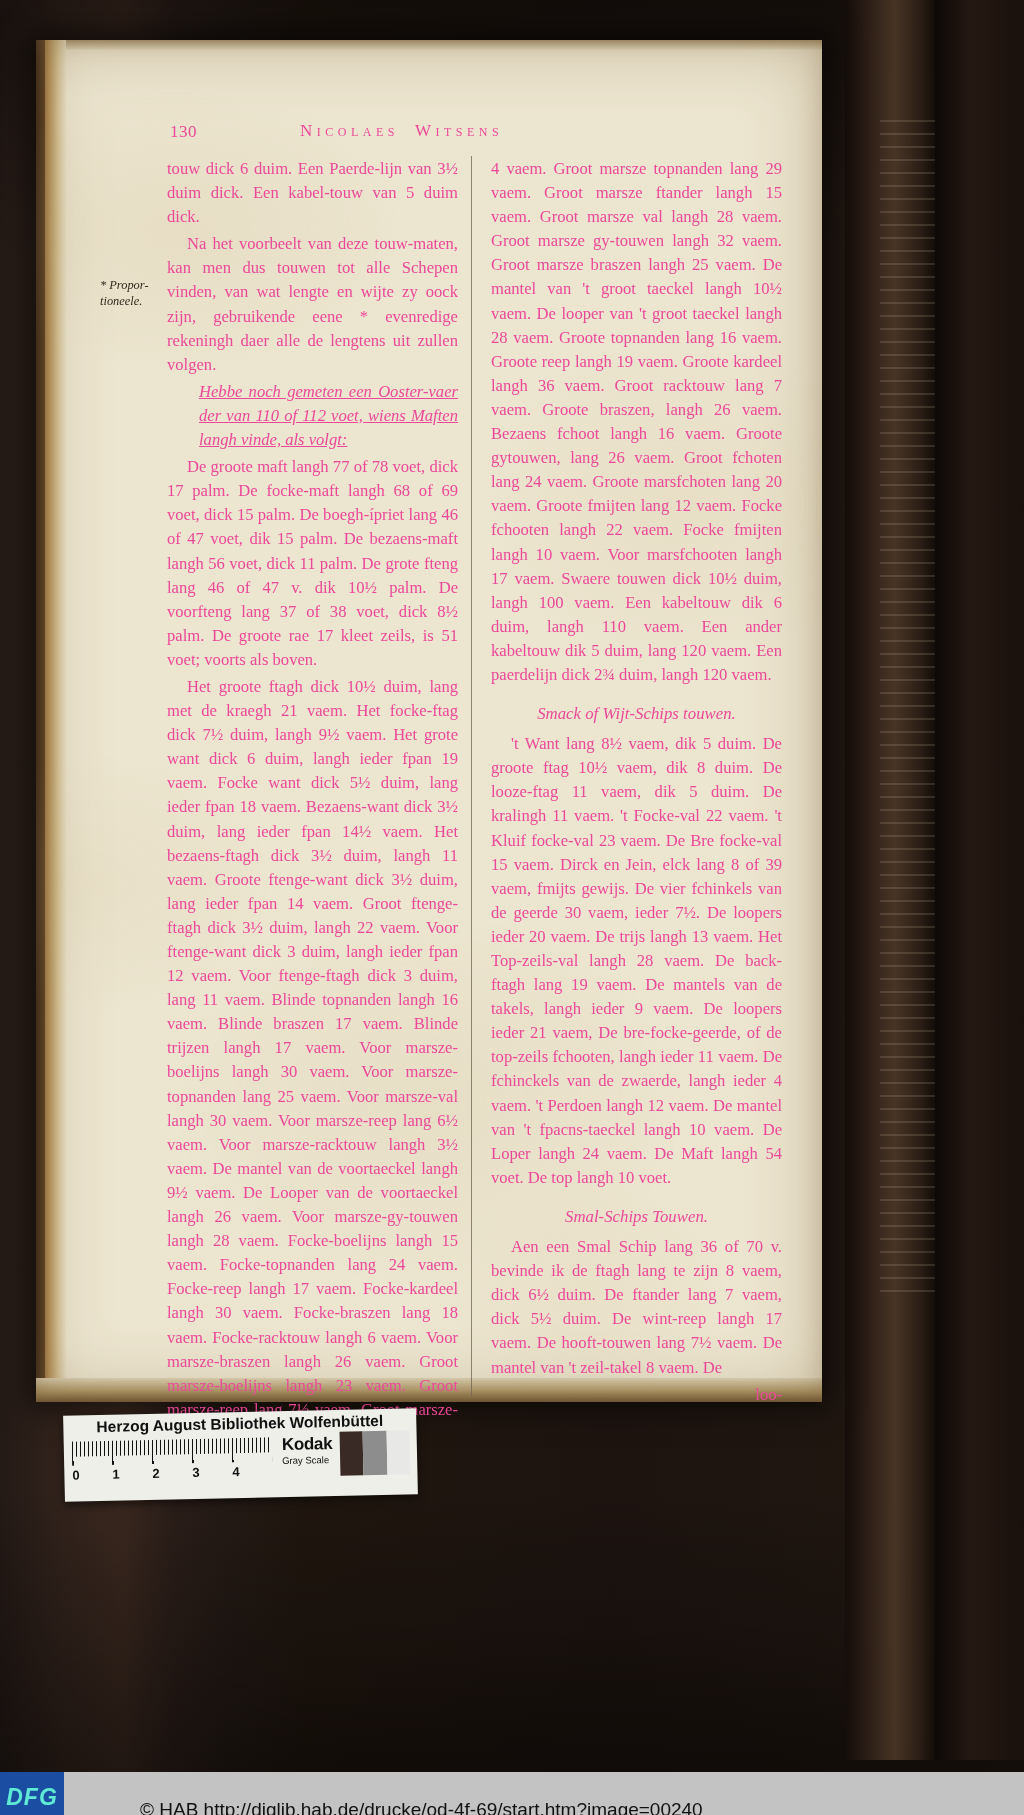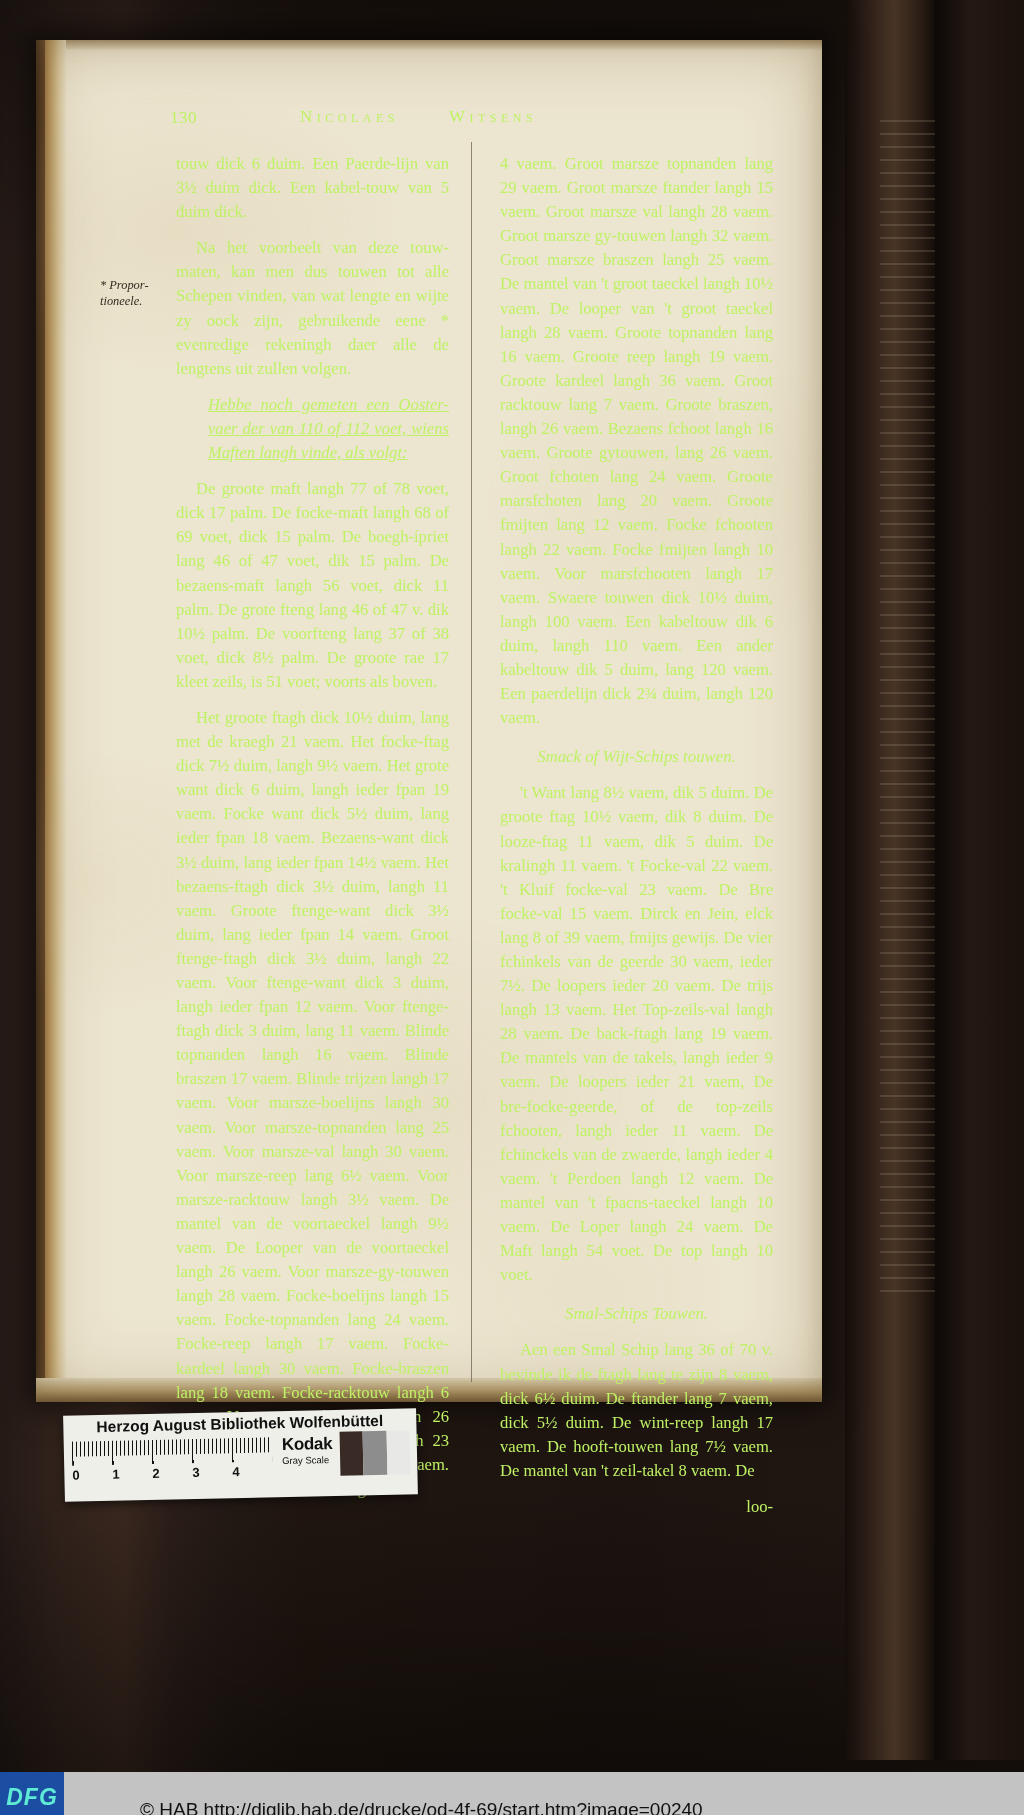--- a/index.html
+++ b/index.html
@@ -72,52 +72,52 @@
       radial-gradient(ellipse 240px 180px at 8% 62%, rgba(201,182,138,.22), rgba(0,0,0,0) 72%);
   }
   #leaf-vignette{
     position:absolute;left:36px;top:40px;width:786px;height:1360px;
     pointer-events:none;
     box-shadow:inset 0 0 70px rgba(120,95,55,.38), inset 0 0 22px rgba(120,95,55,.25);
   }
 
   
   #typeblock{
-    position:absolute;left:160px;top:104px;width:625px;height:1280px;
-    color:#bef264;
+    position:absolute;left:160px;top:118px;width:625px;height:1280px;
+    color:#ec4899;
   }
 
   
   #runhead{position:relative;height:34px;}
   .folio{
     position:absolute;left:10px;top:4px;
     font-size:17px;letter-spacing:.5px;
   }
   .runtitle{
     position:absolute;left:140px;top:3px;
     font-size:17px;font-variant:small-caps;letter-spacing:4.5px;
     white-space:nowrap;
   }
-  .runtitle .word2{margin-left:50px;}
+  .runtitle .word2{margin-left:16px;}
 
   
   #cols{position:absolute;left:0;top:36px;width:625px;height:1250px;}
   .col{
     position:absolute;top:0;width:297px;
     font-size:16.6px;line-height:24.1px;
     text-align:justify;
   }
   #col-left{left:4px;}
   #col-right{left:328px;}
   #colrule{
     position:absolute;left:311px;top:2px;width:1px;height:1240px;
     background:#6f6250;opacity:.75;
   }
 
-  p{margin:12px;text-indent:20px;}
+  p{margin:3px;text-indent:20px;}
   p.noind{text-indent:0;}
   p.italblock{font-style:italic;text-indent:0;}
   p.hang{text-indent:0;padding-left:32px;text-decoration:underline;}
   .sechead{
     font-style:italic;text-align:center;text-indent:0;
     margin:15px 0 6px 0;font-size:16.8px;
   }
   .catch{text-align:right;text-indent:0;margin-top:2px;}
 
   

